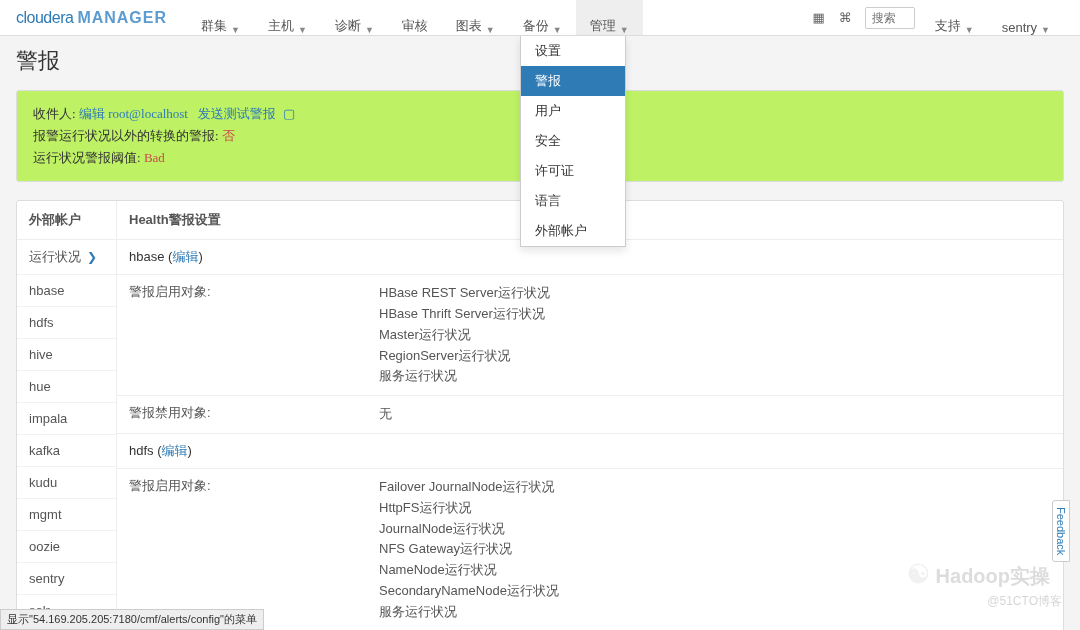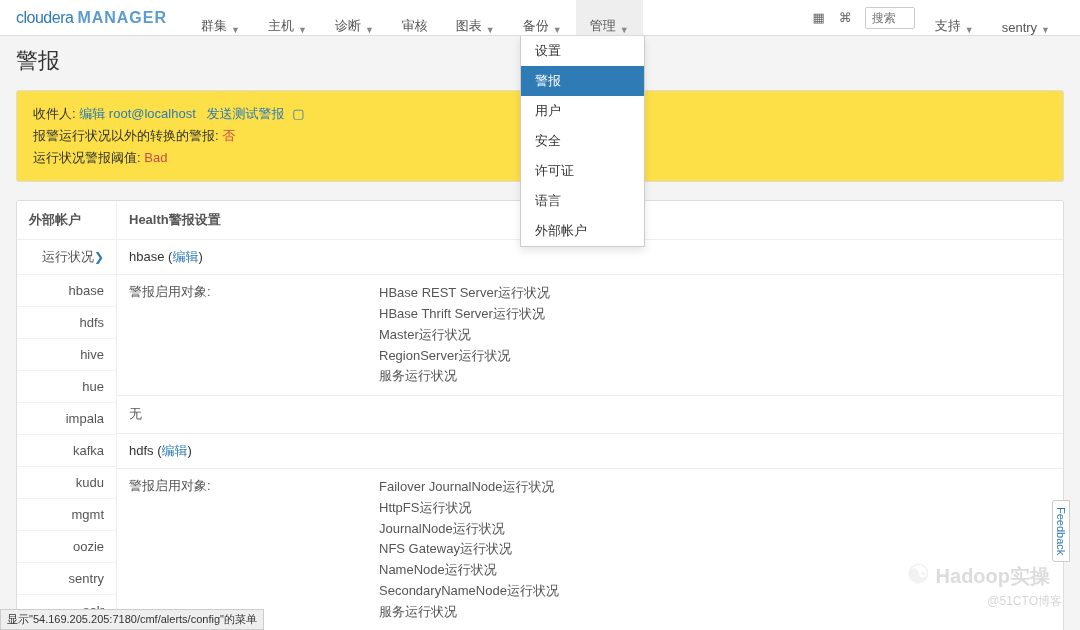--- a/index.html
+++ b/index.html
@@ -8,33 +8,33 @@
 .logo { display: flex; align-items: baseline; margin-right: 20px; }
 .logo-cloudera { font-weight: normal; font-size: 16px; color: #2e7bb6; letter-spacing: -0.5px; }
 .logo-manager { font-size: 16px; color: #5b9bcf; margin-left: 4px; letter-spacing: 1px; font-weight: bold; }
 .nav-items { display: flex; height: 100%; }
 .nav-item { padding: 0 14px; display: flex; align-items: flex-end; color: #555; cursor: pointer; font-size: 13px; height: 100%; }
 .nav-item.active { background: #eee; }
 .caret { font-size: 9px; margin-left: 4px; color: #888; }
 .nav-right { margin-left: auto; display: flex; align-items: center; height: 100%; }
 .nav-icon { padding: 0 7px; color: #666; cursor: pointer; }
 .search-box { height: 22px; width: 50px; border: 1px solid #ccc; border-radius: 2px; padding: 0 6px; font-size: 12px; margin: 0 6px; }
-.dropdown { position: absolute; top: 36px; left: 520px; width: 125px; background: #fff; border: 1px solid #ccc; border-top: none; box-shadow: 0 4px 8px rgba(0,0,0,0.1); z-index: 100; }
+.dropdown { position: absolute; top: 36px; left: 520px; width: 106px; background: #fff; border: 1px solid #ccc; border-top: none; box-shadow: 0 4px 8px rgba(0,0,0,0.1); z-index: 100; }
 .dropdown-item { padding: 6px 14px; color: #333; cursor: pointer; }
 .dropdown-item.highlighted { background: #2e7bb6; color: #fff; }
 .main { padding: 10px 16px; background: #f4f4f4; height: calc(100% - 36px); overflow: visible; }
 h1 { font-size: 22px; font-weight: normal; color: #333; margin-bottom: 14px; }
-.panel { background: #fde047; border: 1px solid #ddd; border-radius: 3px; padding: 12px 16px; margin-bottom: 18px; font-size: 13px; line-height: 1.7; }
+.panel { background: #bef264; border: 1px solid #ddd; border-radius: 3px; padding: 12px 16px; margin-bottom: 18px; font-size: 13px; line-height: 1.7; font-family: Liberation Serif, serif; }
 .panel a { color: #2e7bb6; text-decoration: none; }
 .red-link { color: #c94c4c !important; }
 .link-icon { color: #2e7bb6; margin-left: 4px; }
 .content-table { display: flex; background: #fff; border: 1px solid #ddd; border-radius: 3px; }
 .sidebar { width: 100px; border-right: 1px solid #eee; }
 .sidebar-header { padding: 10px 12px; font-weight: bold; border-bottom: 1px solid #eee; color: #555; }
-.sidebar-item { padding: 8px 12px; border-bottom: 1px solid #f2f2f2; color: #555; cursor: pointer; display: flex; justify-content: flex-end; align-items: center; }
+.sidebar-item { padding: 8px 12px; border-bottom: 1px solid #f2f2f2; color: #555; cursor: pointer; display: flex; justify-content: flex-start; align-items: center; gap: 6px; }
 .arrow-indicator { color: #2e7bb6; font-size: 12px; }
 .right-panel { flex: 1; }
 .right-header { padding: 10px 12px; font-weight: bold; border-bottom: 1px solid #eee; color: #555; }
 .section-title { padding: 8px 12px; border-bottom: 1px solid #eee; }
 .section-title a { color: #2e7bb6; text-decoration: none; }
 .section-row { display: flex; padding: 8px 12px; border-bottom: 1px solid #eee; }
 .row-label { width: 250px; color: #555; }
 .row-values { flex: 1; color: #555; line-height: 1.6; }
 .status-bar { position: absolute; bottom: 0; left: 0; background: #eee; border: 1px solid #ccc; padding: 2px 6px; font-size: 11px; color: #333; }
 .feedback-tab { position: absolute; right: 10px; top: 500px; writing-mode: vertical-rl; background: #fff; border: 1px solid #ccc; padding: 6px 2px; font-size: 11px; color: #2e7bb6; border-radius: 3px 0 0 3px; }
@@ -155,20 +155,21 @@
         <div class="row-label">警报启用对象:</div>
         <div class="row-values">
           <div>HBase REST Server运行状况</div>
           <div>HBase Thrift Server运行状况</div>
           <div>Master运行状况</div>
           <div>RegionServer运行状况</div>
           <div>服务运行状况</div>
         </div>
       </div>
       <div class="section-row">
+        <div class="row-label">警报禁用对象:</div>
         <div class="row-values">
           <div>无</div>
         </div>
       </div>
 
       <div class="section-title">
         <span>hdfs</span>
         (<a href="#">编辑</a>)
       </div>
       <div class="section-row">

